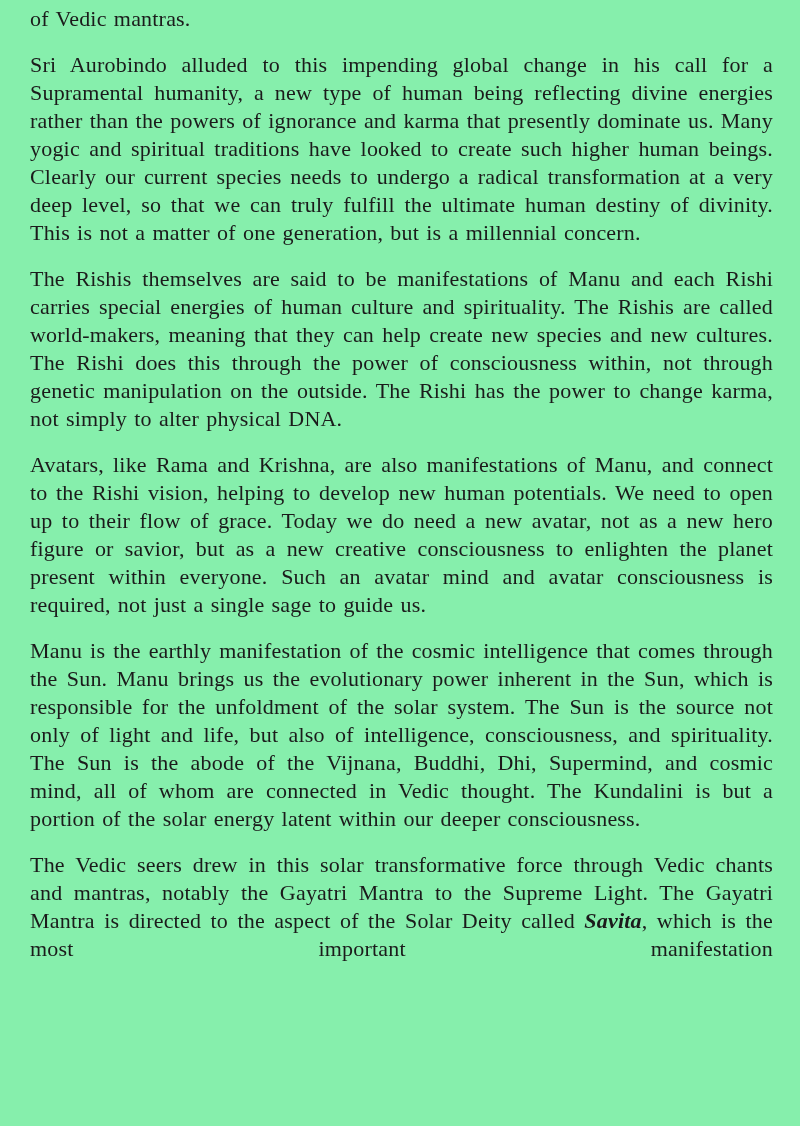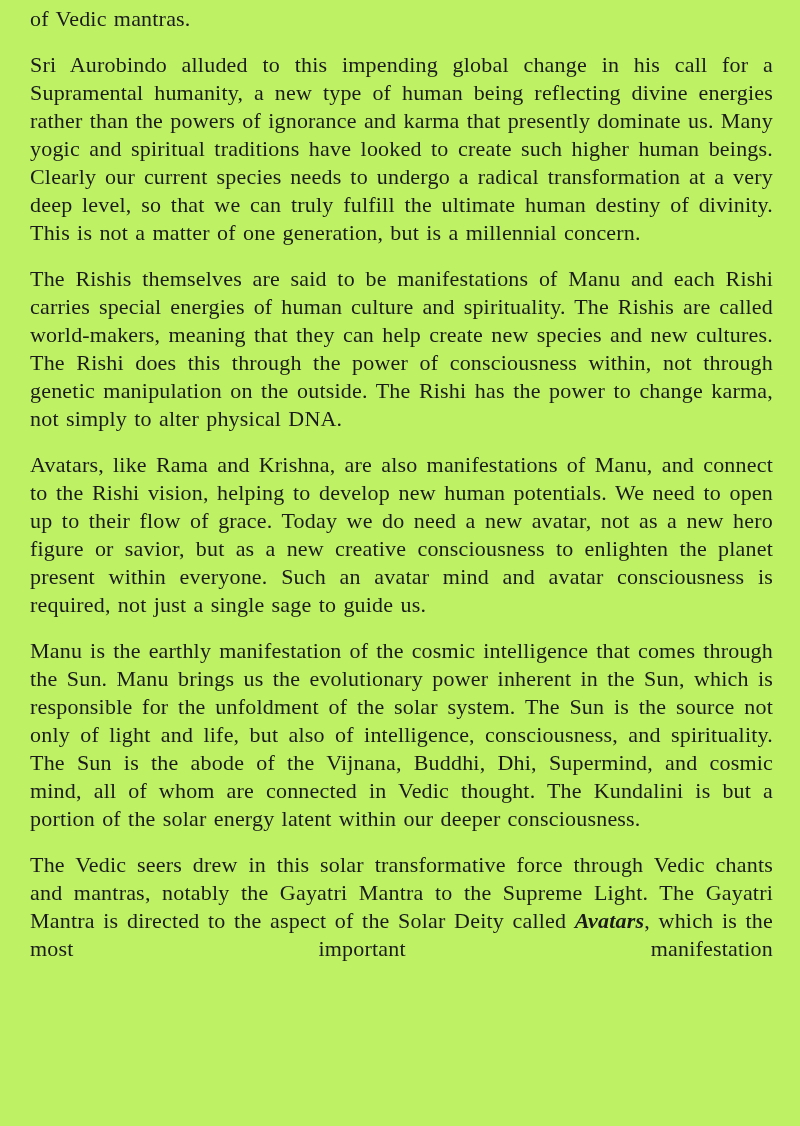--- a/index.html
+++ b/index.html
@@ -10,21 +10,21 @@
     width: 800px;
     height: 1126px;
     background: #ffffff;
     overflow: hidden;
   }
   .page {
     box-sizing: border-box;
     width: 800px;
     height: 1126px;
     padding: 5px 27px 0 30px;
-    background: #bef264;
+    background: #86efac;
   }
   .para {
     font-family: "Liberation Serif", serif;
     font-size: 22px;
     line-height: 28px;
     color: #1b1b1b;
     text-align: justify;
     margin: 0 0 18px 0;
     word-spacing: 1.5px;
     letter-spacing: 0.2px;
@@ -40,15 +40,15 @@
 </head>
 <body>
 
 <div class="page">
   <div style="color: rgb(27, 27, 27);">
       <p class="para">of Vedic mantras.</p>
       <p class="para">Sri Aurobindo alluded to this impending global change in his call for a Supramental humanity, a new type of human being reflecting divine energies rather than the powers of ignorance and karma that presently dominate us. Many yogic and spiritual traditions have looked to create such higher human beings. Clearly our current species needs to undergo a radical transformation at a very deep level, so that we can truly fulfill the ultimate human destiny of divinity. This is not a matter of one generation, but is a millennial concern.</p>
       <p class="para">The Rishis themselves are said to be manifestations of Manu and each Rishi carries special energies of human culture and spirituality. The Rishis are called world-makers, meaning that they can help create new species and new cultures. The Rishi does this through the power of consciousness within, not through genetic manipulation on the outside. The Rishi has the power to change karma, not simply to alter physical DNA.</p>
       <p class="para">Avatars, like Rama and Krishna, are also manifestations of Manu, and connect to the Rishi vision, helping to develop new human potentials. We need to open up to their flow of grace. Today we do need a new avatar, not as a new hero figure or savior, but as a new creative consciousness to enlighten the planet present within everyone. Such an avatar mind and avatar consciousness is required, not just a single sage to guide us.</p>
       <p class="para">Manu is the earthly manifestation of the cosmic intelligence that comes through the Sun. Manu brings us the evolutionary power inherent in the Sun, which is responsible for the unfoldment of the solar system. The Sun is the source not only of light and life, but also of intelligence, consciousness, and spirituality. The Sun is the abode of the Vijnana, Buddhi, Dhi, Supermind, and cosmic mind, all of whom are connected in Vedic thought. The Kundalini is but a portion of the solar energy latent within our deeper consciousness.</p>
-      <p class="para justify-last">The Vedic seers drew in this solar transformative force through Vedic chants and mantras, notably the Gayatri Mantra to the Supreme Light. The Gayatri Mantra is directed to the aspect of the Solar Deity called <span class="seg-bold-italic">Avatars</span>, which is the most important manifestation</p>
+      <p class="para justify-last">The Vedic seers drew in this solar transformative force through Vedic chants and mantras, notably the Gayatri Mantra to the Supreme Light. The Gayatri Mantra is directed to the aspect of the Solar Deity called <span class="seg-bold-italic">Savita</span>, which is the most important manifestation</p>
     </div>
 </div>
 
 </body></html>

